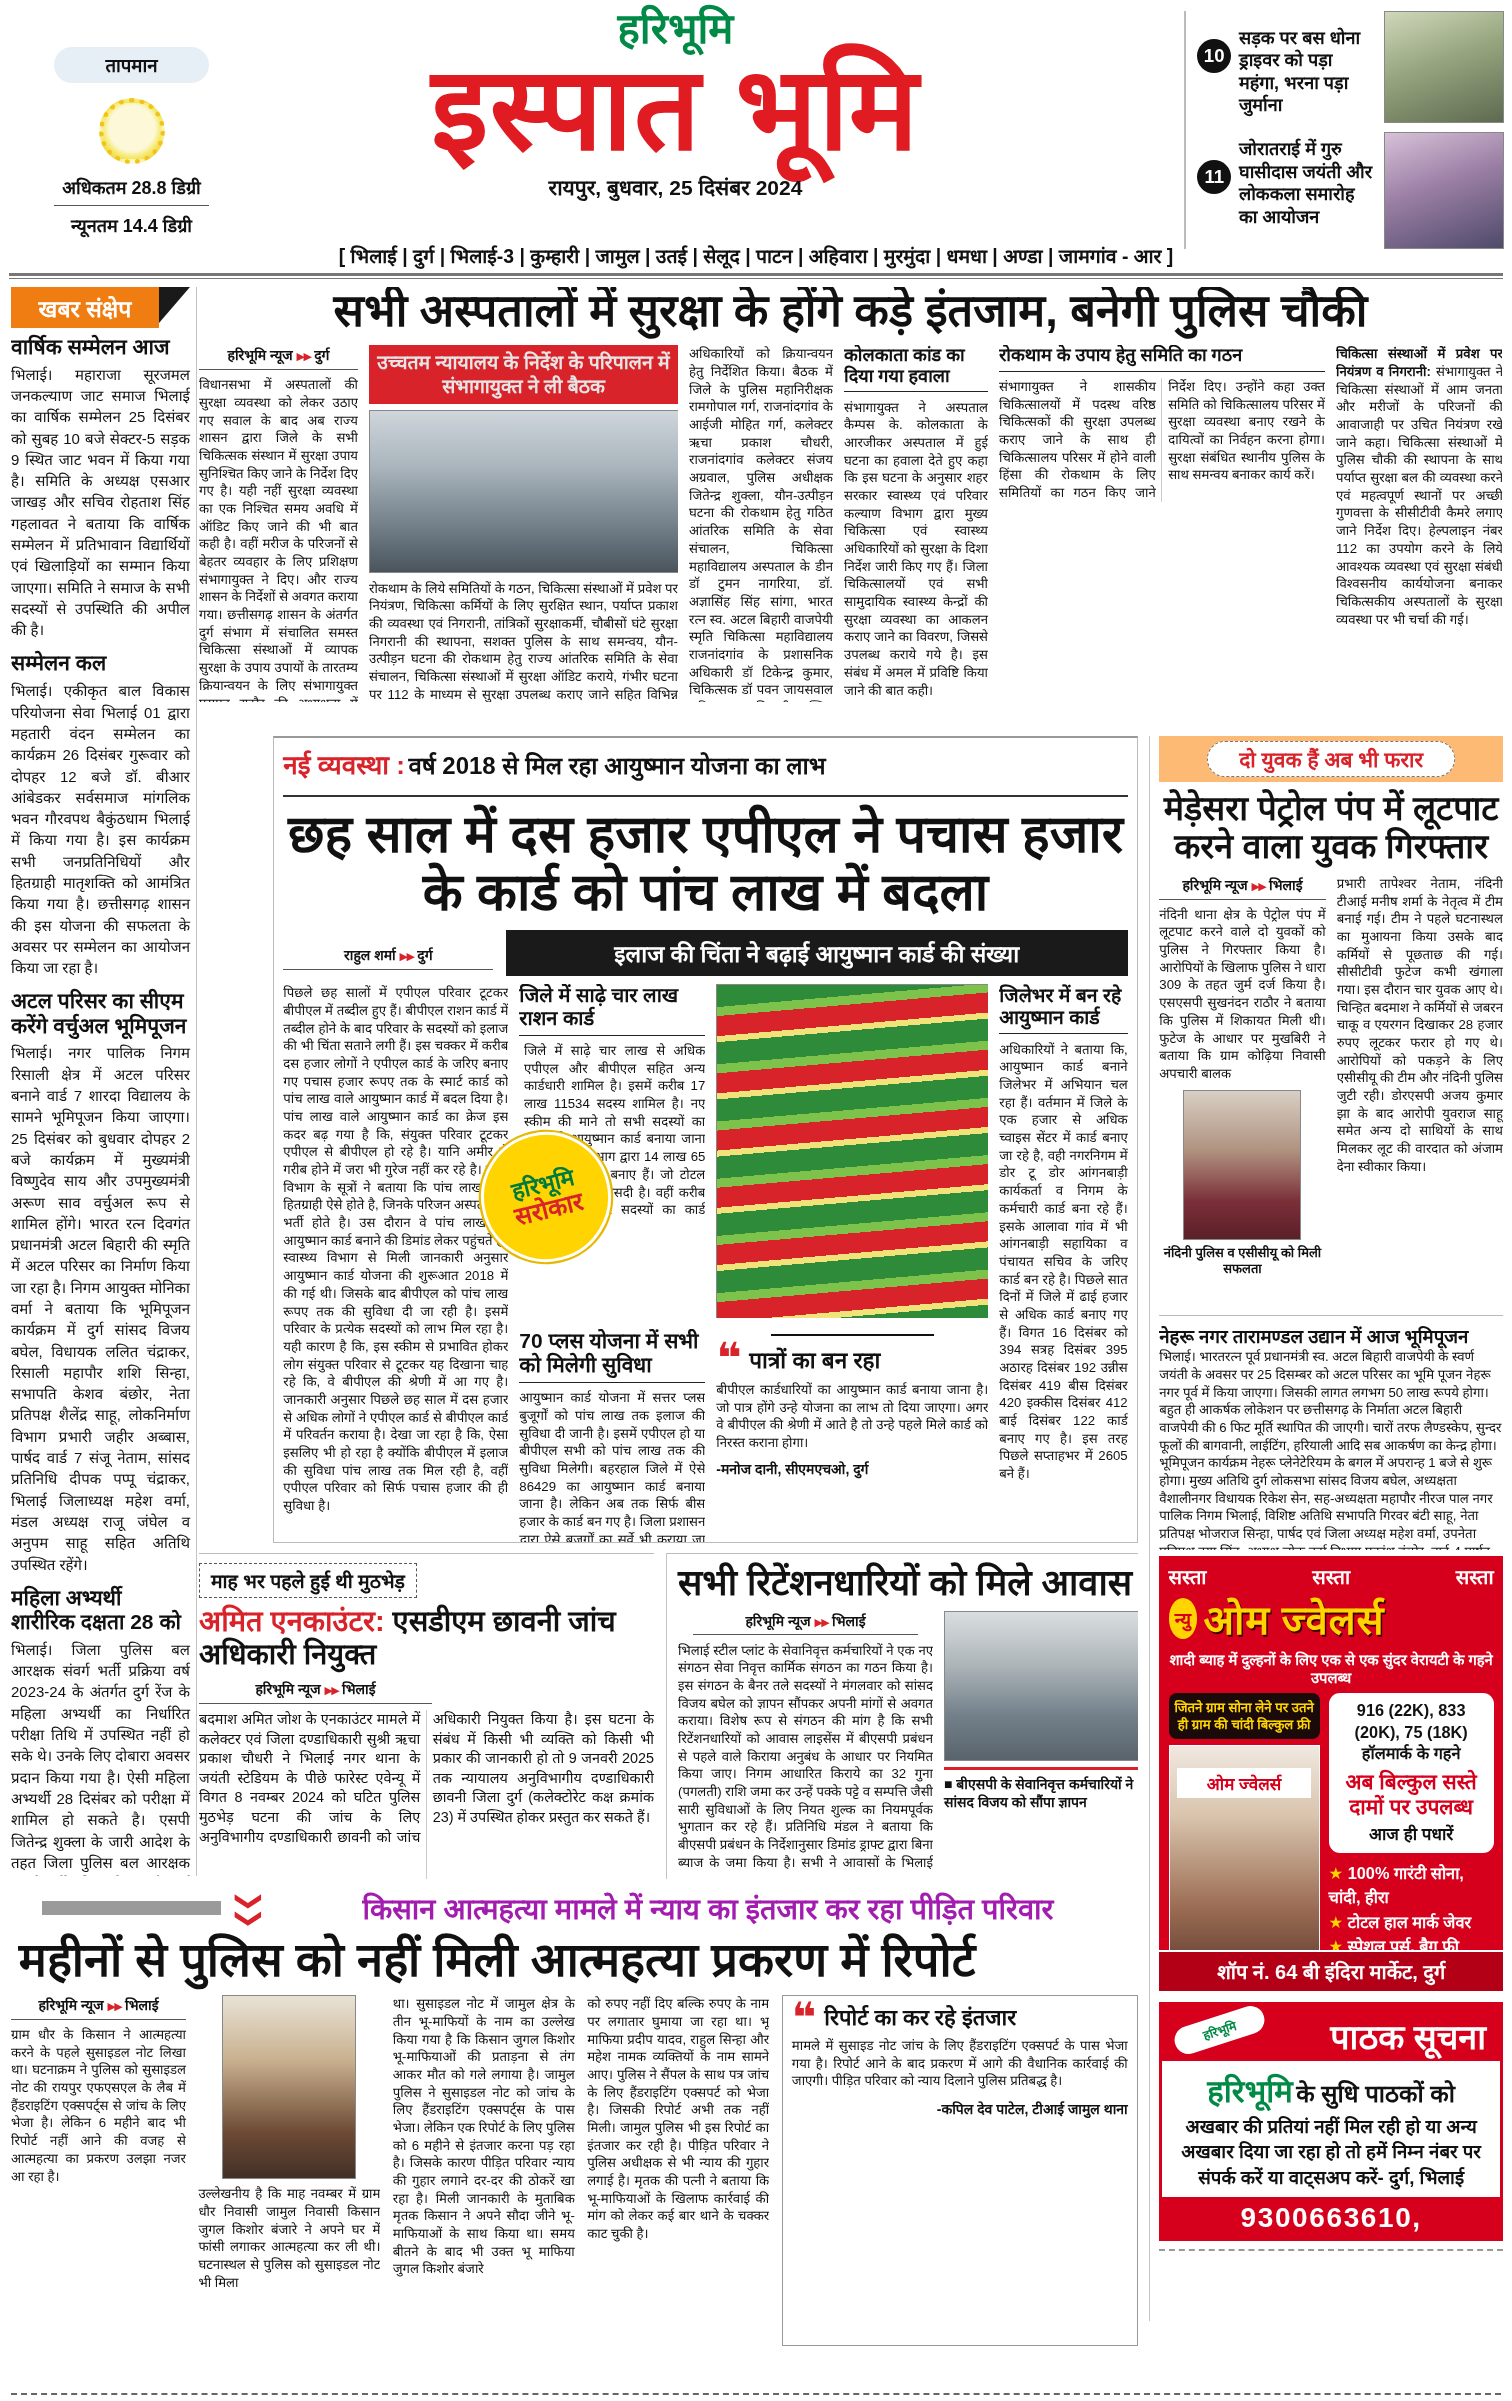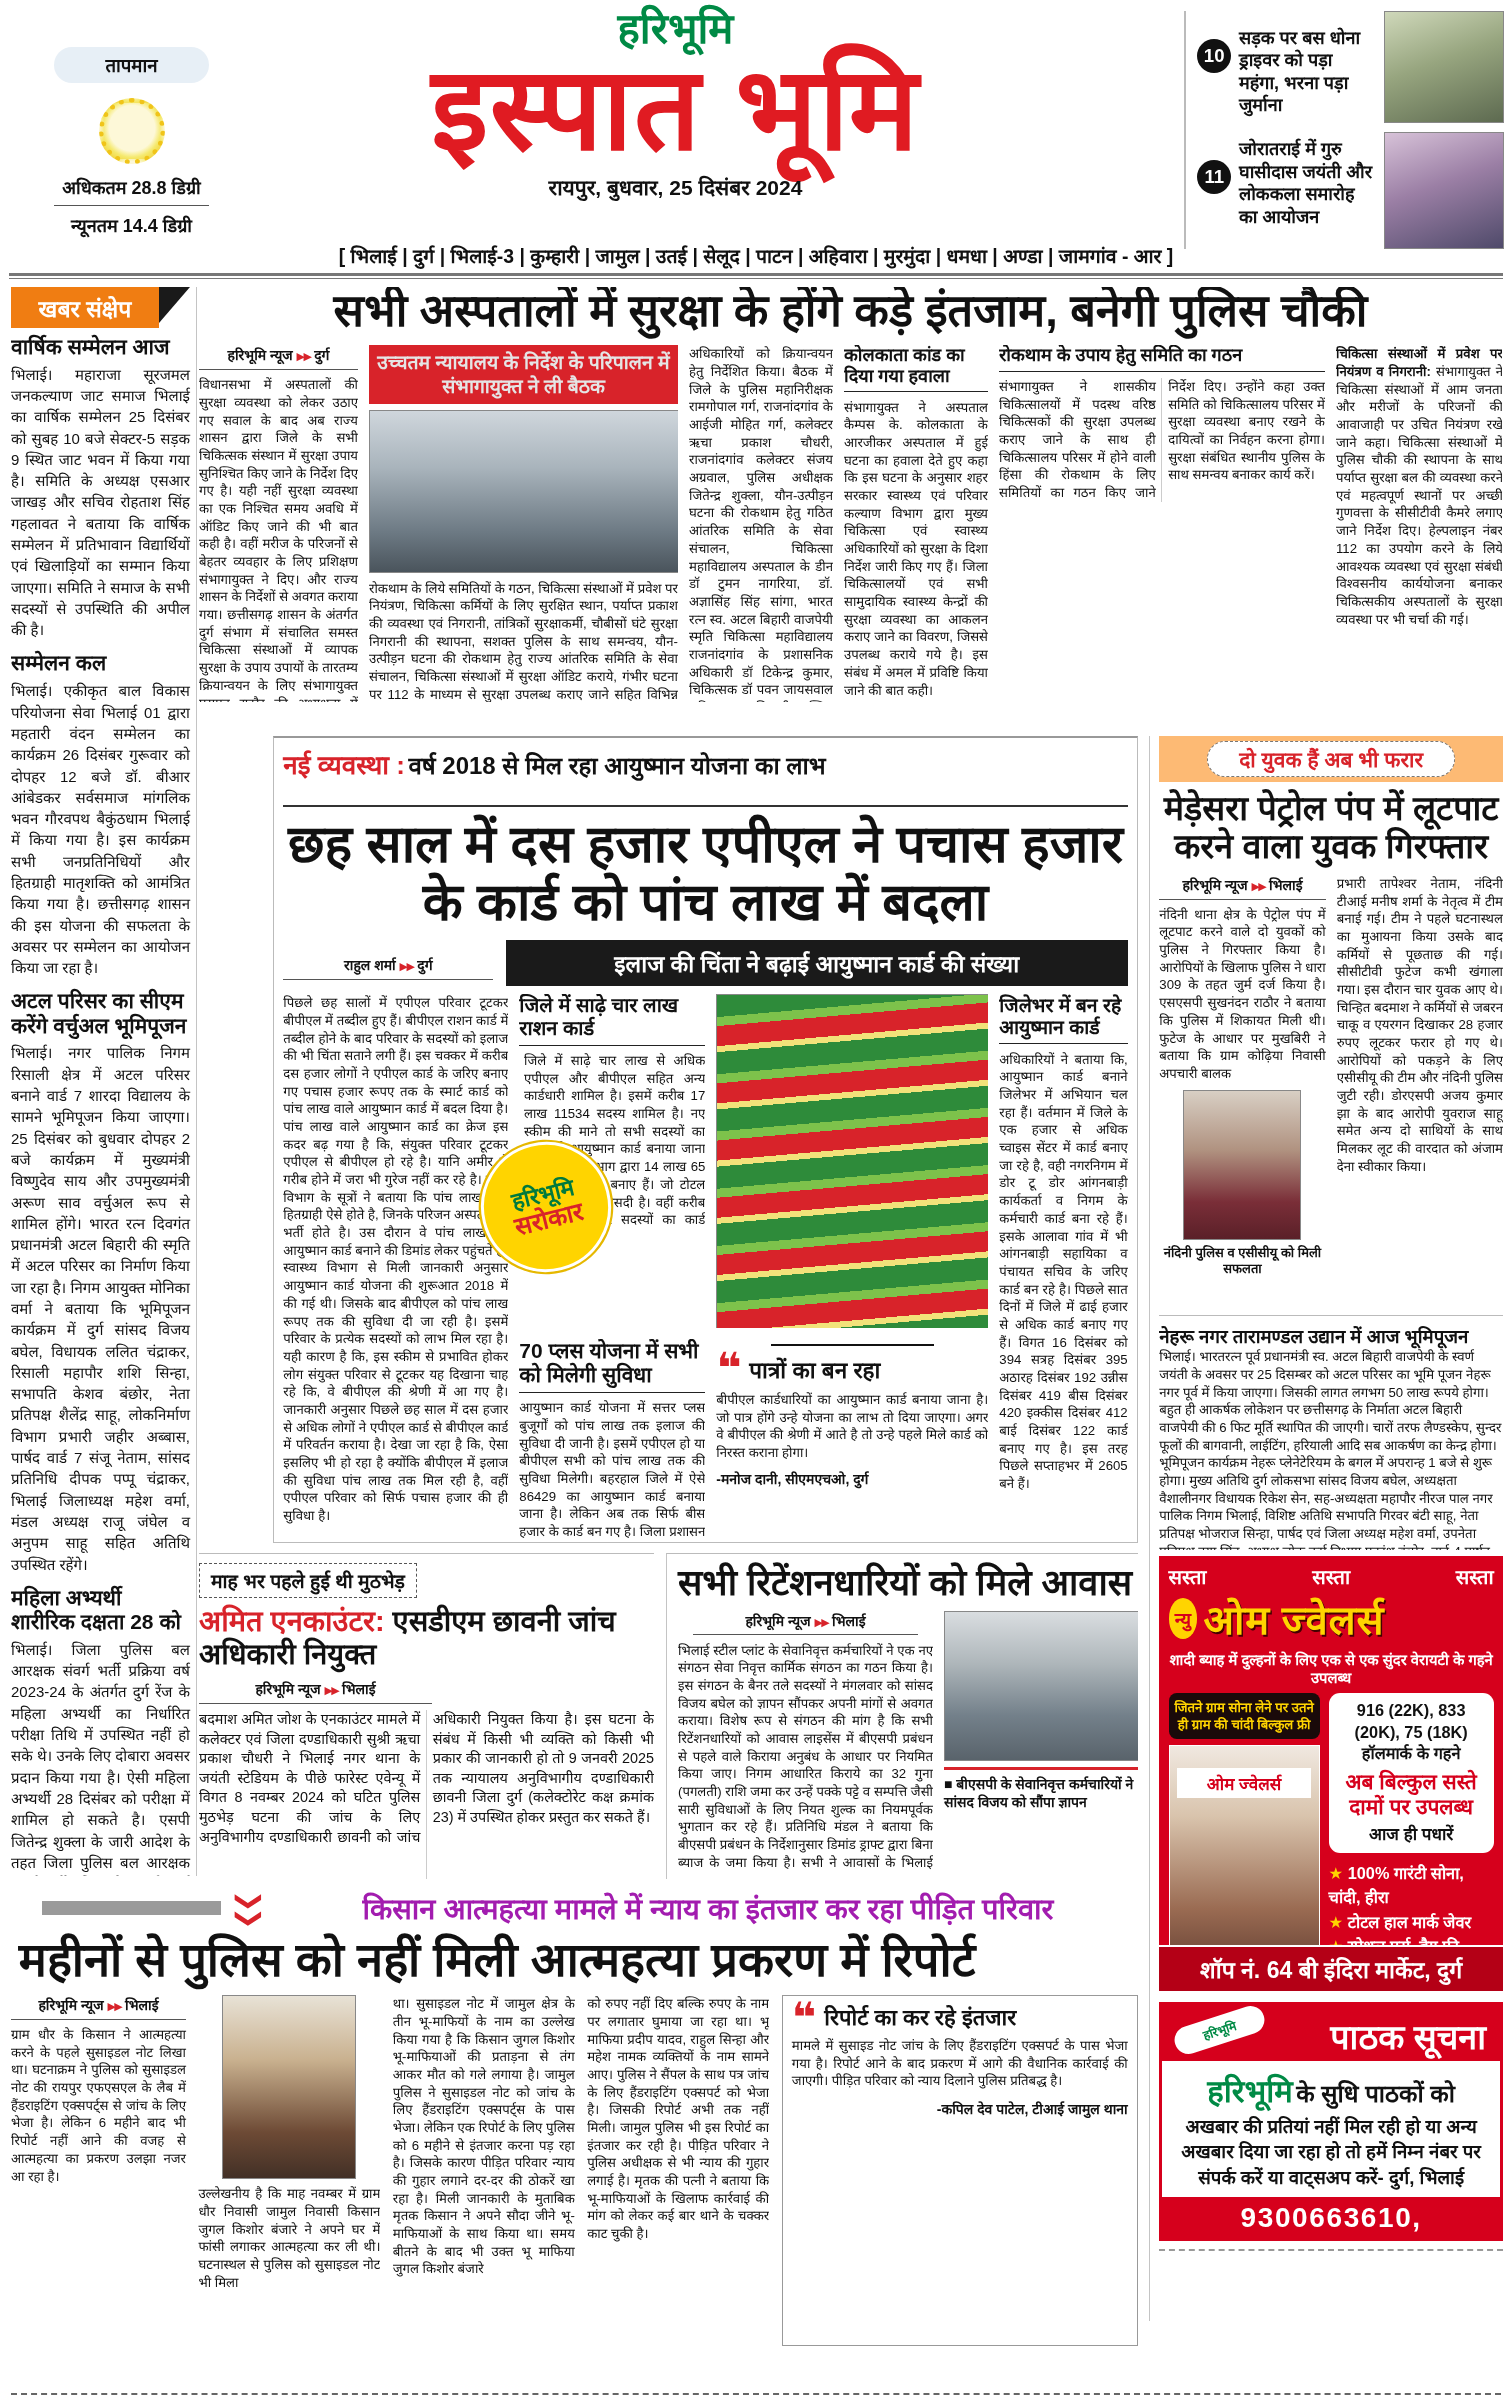--- a/index.html
+++ b/index.html
@@ -107,21 +107,21 @@
       <div style="overflow:hidden;">
         <div class="j smalltxt">
           <b>चिकित्सा संस्थाओं में प्रवेश पर नियंत्रण व निगरानी:</b>
           <span>संभागायुक्त ने चिकित्सा संस्थाओं में आम जनता और मरीजों के परिजनों की आवाजाही पर उचित नियंत्रण रखे जाने कहा। चिकित्सा संस्थाओं में पुलिस चौकी की स्थापना के साथ पर्याप्त सुरक्षा बल की व्यवस्था करने एवं महत्वपूर्ण स्थानों पर अच्छी गुणवत्ता के सीसीटीवी कैमरे लगाए जाने निर्देश दिए। हेल्पलाइन नंबर 112 का उपयोग करने के लिये आवश्यक व्यवस्था एवं सुरक्षा संबंधी विश्वसनीय कार्ययोजना बनाकर चिकित्सकीय अस्पतालों के सुरक्षा व्यवस्था पर भी चर्चा की गई।</span>
         </div>
       </div>
     </div>
   </div>
 
   <div style="position:absolute;top:736px;left:273px;width:865px;height:807px;border:0.8px solid #bbb;border-top:2.3px solid #999;padding:7.8px 9.3px;box-sizing:border-box;overflow:hidden;">
-    <div style="border-bottom:2.3px solid #333;padding-bottom:23px;margin-bottom:7.8px;">
+    <div style="border-bottom:2.3px solid #333;padding-bottom:13px;margin-bottom:7.8px;">
       <span style="color:#d8232a;font-weight:800;font-size:26px;">नई व्यवस्था :</span>
       <span style="font-weight:800;font-size:24px;">वर्ष 2018 से मिल रहा आयुष्मान योजना का लाभ</span>
     </div>
     <div style="font-weight:800;font-size:52px;line-height:1.12;text-align:center;margin-bottom:9.3px;">छह साल में दस हजार एपीएल ने पचास हजार के कार्ड को पांच लाख में बदला</div>
     <div style="display:flex;gap:12.4px;align-items:flex-end;margin-bottom:7.8px;">
       <div class="byline" style="width:210px;">
         <span>राहुल शर्मा</span>
         <span class="arr">▶▶</span>
         <span>दुर्ग</span>
       </div>
@@ -225,21 +225,21 @@
             <div style="font-weight:700;font-size:17px;margin-top:3.1px;">आज ही पधारें</div>
           </div>
           <div style="margin-top:7.8px;font-weight:800;font-size:16.3px;line-height:1.5;">
             <div><span style="color:#ffd400;">★ </span><span>100% गारंटी सोना, चांदी, हीरा</span></div>
             <div><span style="color:#ffd400;">★ </span><span>टोटल हाल मार्क जेवर</span></div>
             <div><span style="color:#ffd400;">★ </span><span>स्पेशल पर्स, बैग फ्री</span></div>
             <div><span style="color:#ffd400;">★ </span><span>रिपेयरिंग फ्री</span></div>
           </div>
         </div>
       </div>
-      <div style="position:absolute;left:0;right:0;bottom:0;border-top:2.3px solid #fff;background:#b40016;color:#fff;font-weight:800;font-size:23px;text-align:center;padding:6.2px 0;">शॉप नं. 64 बी इंदिरा मार्केट, दुर्ग</div>
+      <div style="position:absolute;left:0;right:0;bottom:0;border-top:2.3px solid #fff;background:#b40016;color:#fff;font-weight:800;font-size:20px;text-align:center;padding:6.2px 0;">शॉप नं. 64 बी इंदिरा मार्केट, दुर्ग</div>
     </div>
 
     <div style="border:3.1px solid #d6001c;margin-top:11px;height:233px;overflow:hidden;border-bottom-style:solid;">
       <div style="background:#d6001c;color:#fff;position:relative;height:56px;">
         <div style="position:absolute;left:11px;top:11px;width:93px;height:28px;background:#fff;border-radius:14px;transform:rotate(-18deg);
                     display:flex;align-items:center;justify-content:center;color:#008a45;font-weight:800;font-size:12.4px;">हरिभूमि</div>
         <div style="text-align:right;font-weight:800;font-size:34px;padding:7.8px 14px 0 0;">पाठक सूचना</div>
       </div>
       <div style="padding:7.8px 11px;text-align:center;">
         <span style="color:#008a45;font-weight:800;font-size:31px;">हरिभूमि</span>

